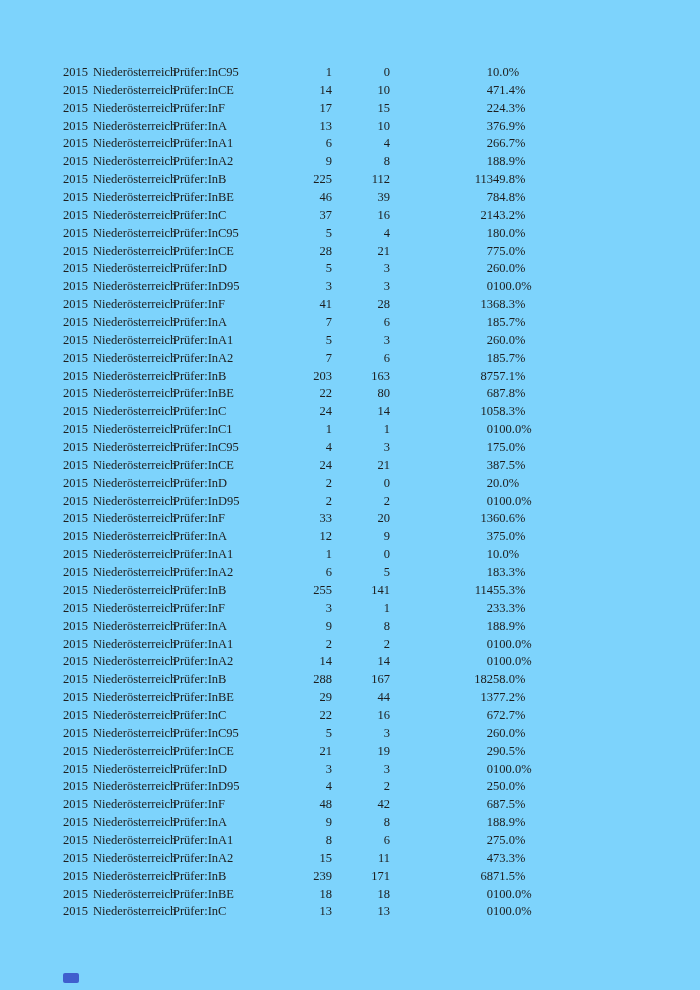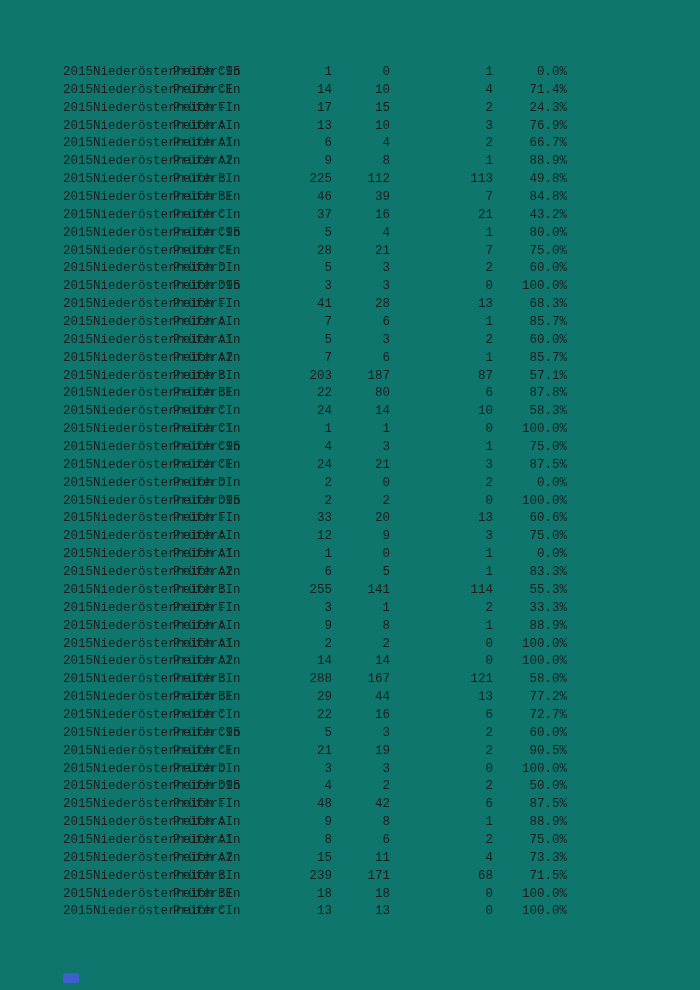--- a/index.html
+++ b/index.html
@@ -1,21 +1,21 @@
 <!DOCTYPE html>
 <html><head>
 <meta charset="utf-8">
 <style>
   html, body { margin: 0; padding: 0; background: #ffffff; }
   .page {
     position: relative;
     width: 700px;
     height: 990px;
-    background: #0f766e;
-    font-family: Liberation Mono, monospace;
+    background: #7dd3fc;
+    font-family: Liberation Serif, serif;
     overflow: hidden;
   }
   .table {
     position: absolute;
     top: 64px;
     left: 0;
     right: 0;
   }
   .row {
     height: 17.87px;
@@ -27,21 +27,21 @@
     line-height: 17.87px;
   }
   .cell { flex: 0 0 auto; }
   .c-year   { margin-left: 63px; width: 30px; }
   .c-region { width: 80px; }
   .c-role   { width: 45px; }
   .c-class  { width: 60px; }
   .c-num1   { width: 54px;  text-align: right; }
   .c-num2   { width: 58px;  text-align: right; }
   .c-num3   { width: 103px; text-align: right; }
-  .c-rate   { width: 74px;  text-align: right; }
+  .c-rate   { width: 74px;  }
   .tab-stub {
     position: absolute;
     left: 63px;
     top: 973px;
     width: 16px;
     height: 10px;
     border-radius: 2px;
     background: #3f5fce;
   }
 </style>
@@ -219,21 +219,21 @@
         <span class="cell c-num2">6</span>
         <span class="cell c-num3">1</span>
         <span class="cell c-rate">85.7%</span>
       </div>
       <div class="row">
         <span class="cell c-year">2015</span>
         <span class="cell c-region">Niederösterreich</span>
         <span class="cell c-role">Prüfer:In</span>
         <span class="cell c-class">B</span>
         <span class="cell c-num1">203</span>
-        <span class="cell c-num2">187</span>
+        <span class="cell c-num2">163</span>
         <span class="cell c-num3">87</span>
         <span class="cell c-rate">57.1%</span>
       </div>
       <div class="row">
         <span class="cell c-year">2015</span>
         <span class="cell c-region">Niederösterreich</span>
         <span class="cell c-role">Prüfer:In</span>
         <span class="cell c-class">BE</span>
         <span class="cell c-num1">22</span>
         <span class="cell c-num2">80</span>
@@ -390,21 +390,21 @@
         <span class="cell c-num3">0</span>
         <span class="cell c-rate">100.0%</span>
       </div>
       <div class="row">
         <span class="cell c-year">2015</span>
         <span class="cell c-region">Niederösterreich</span>
         <span class="cell c-role">Prüfer:In</span>
         <span class="cell c-class">B</span>
         <span class="cell c-num1">288</span>
         <span class="cell c-num2">167</span>
-        <span class="cell c-num3">121</span>
+        <span class="cell c-num3">182</span>
         <span class="cell c-rate">58.0%</span>
       </div>
       <div class="row">
         <span class="cell c-year">2015</span>
         <span class="cell c-region">Niederösterreich</span>
         <span class="cell c-role">Prüfer:In</span>
         <span class="cell c-class">BE</span>
         <span class="cell c-num1">29</span>
         <span class="cell c-num2">44</span>
         <span class="cell c-num3">13</span>

